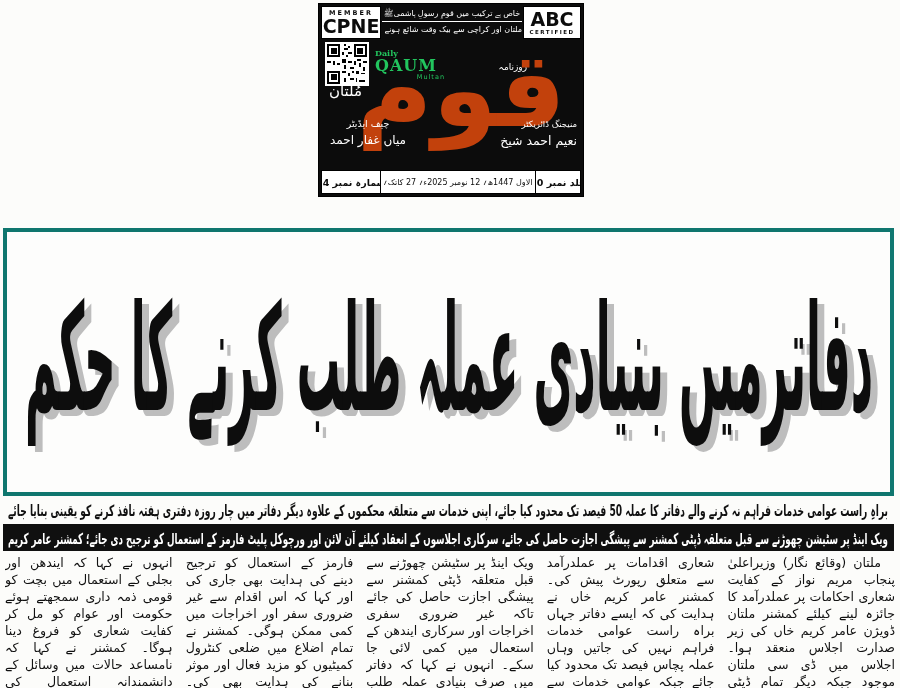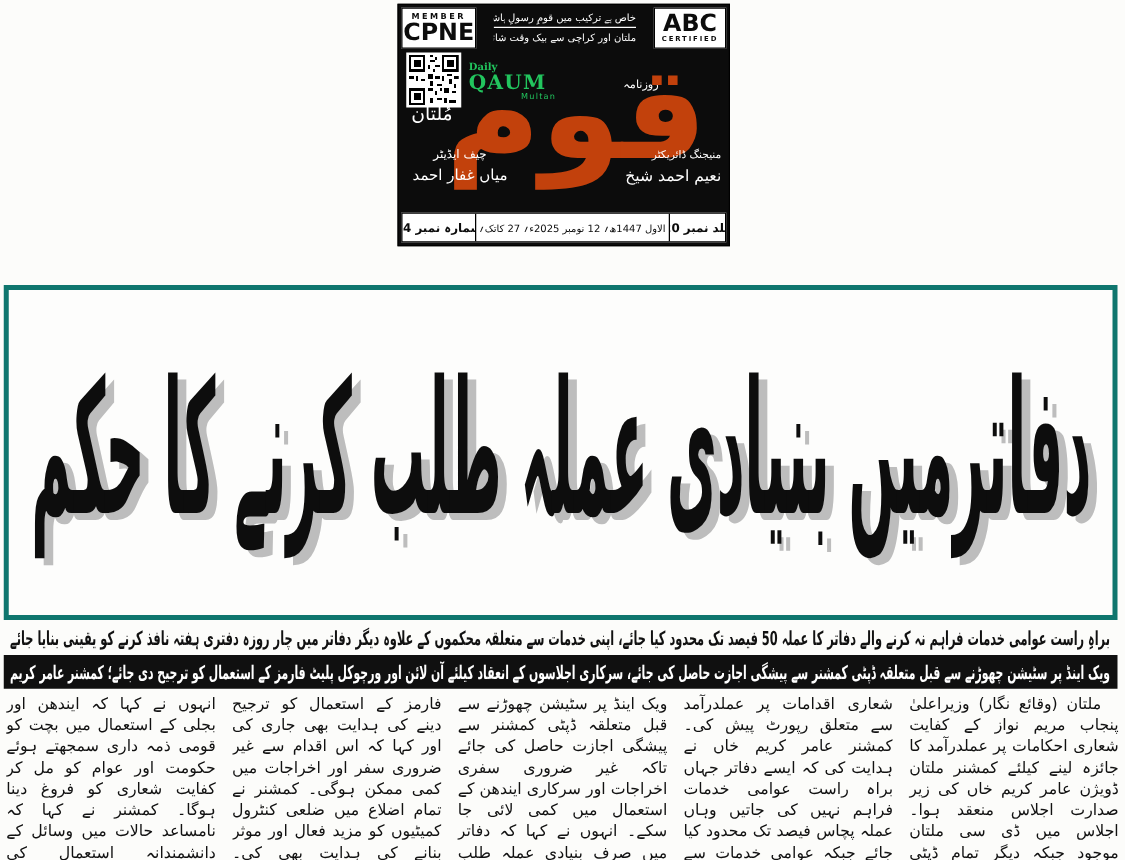--- a/index.html
+++ b/index.html
@@ -6,21 +6,21 @@
   .page{
     position:relative;width:900px;height:688px;margin:0 auto;
     background:#fcfcfa;overflow:hidden;
     font-family:"DejaVu Sans","Liberation Sans",sans-serif;color:#111;
   }
   
   .masthead{
     position:absolute;left:318px;top:3px;width:266px;height:194px;
     background:#0c0c0c;border:1px solid #000;box-sizing:border-box;color:#fff;
   }
-  .mh-toprow{position:absolute;left:2px;right:2px;top:2px;height:33px;display:flex;gap:14px;}
+  .mh-toprow{position:absolute;left:2px;right:2px;top:2px;height:33px;display:flex;gap:1px;}
   .badge{background:#fff;color:#0c0c0c;display:flex;flex-direction:column;align-items:center;justify-content:center;box-sizing:border-box;border:1px solid #000;}
   .badge-cpne{width:60px;}
   .badge-abc{width:58px;}
   .badge .small{font-size:6.5px;letter-spacing:2px;font-weight:bold;line-height:7px;}
   .badge .big{font-size:19px;font-weight:bold;line-height:19px;letter-spacing:0;}
   .badge .tiny{font-size:5.5px;letter-spacing:1.5px;font-weight:bold;line-height:6px;}
   .mh-slogan{flex:1;direction:rtl;text-align:center;font-size:8px;line-height:15px;overflow:hidden;}
   .mh-slogan .s1{border-bottom:1px solid #fff;white-space:nowrap;}
   .mh-slogan .s2{white-space:nowrap;}
   .qr{position:absolute;left:6px;top:38px;width:44px;height:44px;background:#fff;padding:2px;box-sizing:border-box;}

